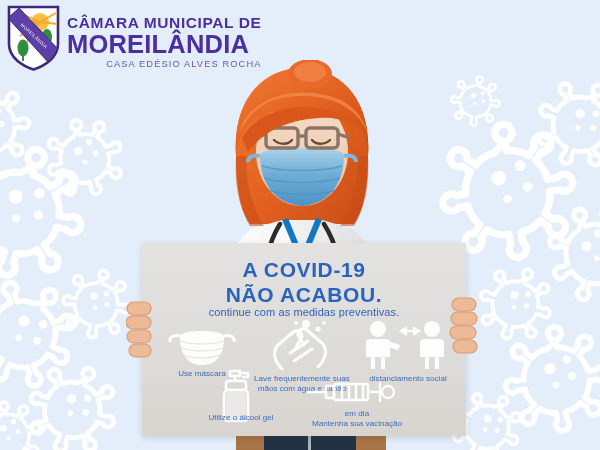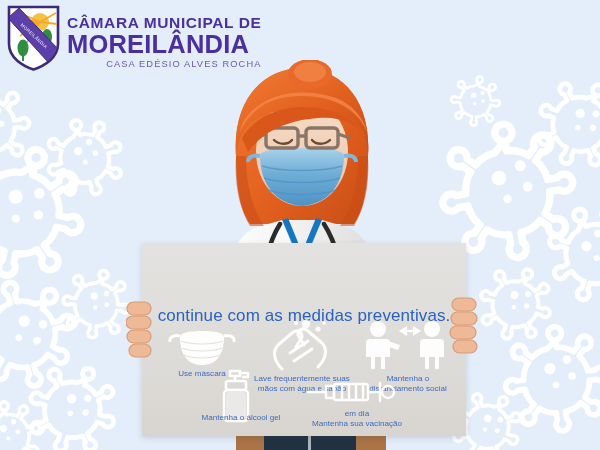--- a/index.html
+++ b/index.html
@@ -57,21 +57,21 @@
   .sign-inner{position:absolute;inset:0;}
   .headline{
     position:absolute;left:0;right:0;top:15px;
     text-align:center;color:#2a63bd;
     font-weight:bold;font-size:21px;letter-spacing:.6px;line-height:1.18;
     font-family:"Liberation Sans", sans-serif;
   }
   .subline{
     position:absolute;left:0;right:0;top:63px;
     text-align:center;color:#2a63bd;
-    font-size:17px;letter-spacing:.1px;
+    font-size:11px;letter-spacing:.1px;
     font-family:"Liberation Sans", sans-serif;
   }
   .tip{position:absolute;text-align:center;color:#3b6cc0;
        font-size:8.1px;line-height:1.22;
        font-family:"Liberation Sans", sans-serif;}
   .tip-icon{position:absolute;}
 
   
   .hand{position:absolute;z-index:25;}
 
@@ -259,20 +259,24 @@
     <svg width="150" height="16" viewBox="0 0 150 16">
       <rect x="0" y="0" width="150" height="16" fill="#a97446"></rect>
       <rect x="28" y="0" width="92" height="16" fill="#223243"></rect>
       <rect x="72" y="0" width="3" height="16" fill="#cfd6dd" opacity=".8"></rect>
     </svg>
   </div>
 
   <div class="sign">
     <div class="sign-inner">
 
+      <div class="headline">
+        <div>A COVID-19</div>
+        <div>NÃO ACABOU.</div>
+      </div>
 
       <div class="subline">continue com as medidas preventivas.</div>
 
       <div class="tip-icon" style="left:24px;top:82px;">
         <svg width="72" height="44" viewBox="0 0 72 44">
           <path d="M14,12 C14,8 22,6 36,6 C50,6 58,8 58,12
                    C58,30 50,40 36,40 C22,40 14,30 14,12 Z" fill="#ffffff" opacity=".95"></path>
           <g stroke="#e2e1de" stroke-width="1.2" fill="none">
             <path d="M15,16 C24,20 48,20 57,16"></path>
             <path d="M16,23 C25,27 47,27 56,23"></path>
@@ -317,38 +321,37 @@
             <path d="M64,20 h16 a4,4 0 0 1 4,4 v14 h-5 v12 h-4 v-12 h-6 v12 h-4 v-12 h-5 v-14 a4,4 0 0 1 4,-4 z"></path>
           </g>
           <g stroke="#ffffff" stroke-width="2.2" fill="#ffffff" opacity=".95">
             <line x1="41" y1="12" x2="58" y2="12"></line>
             <polygon points="41,12 46,9 46,15"></polygon>
             <polygon points="59,12 54,9 54,15"></polygon>
           </g>
         </svg>
       </div>
       <div class="tip" style="left:210px;top:131px;width:112px;">
-        <div>Mantenha o</div>
         <div>distanciamento social</div>
       </div>
 
       <div class="tip-icon" style="left:74px;top:124px;">
         <svg width="48" height="56" viewBox="0 0 48 56">
           <g fill="none" stroke="#ffffff" stroke-width="2.6" stroke-linejoin="round" opacity=".95">
             <path d="M14,4 h10 v5 h-10 z"></path>
             <path d="M24,6 h8 v4 h-6"></path>
             <path d="M19,9 v5"></path>
             <rect x="10" y="14" width="20" height="9" rx="2"></rect>
             <rect x="8" y="23" width="24" height="31" rx="4"></rect>
           </g>
           <rect x="10" y="25" width="20" height="27" rx="3" fill="#ffffff" opacity=".45"></rect>
         </svg>
       </div>
       <div class="tip" style="left:38px;top:170px;width:122px;">
-        <div>Mantenha o álcool gel</div>
+        <div>Utilize o álcool gel</div>
       </div>
 
       <div class="tip-icon" style="left:164px;top:136px;">
         <svg width="92" height="26" viewBox="0 0 92 26">
           <g fill="none" stroke="#ffffff" stroke-width="2.4" stroke-linecap="round" stroke-linejoin="round" opacity=".95">
             <line x1="2" y1="13" x2="20" y2="13"></line>
             <path d="M20,7 h8 v12 h-8 z"></path>
             <rect x="28" y="5" width="34" height="16" rx="2"></rect>
             <line x1="36" y1="5" x2="36" y2="21"></line>
             <line x1="43" y1="5" x2="43" y2="21"></line>

